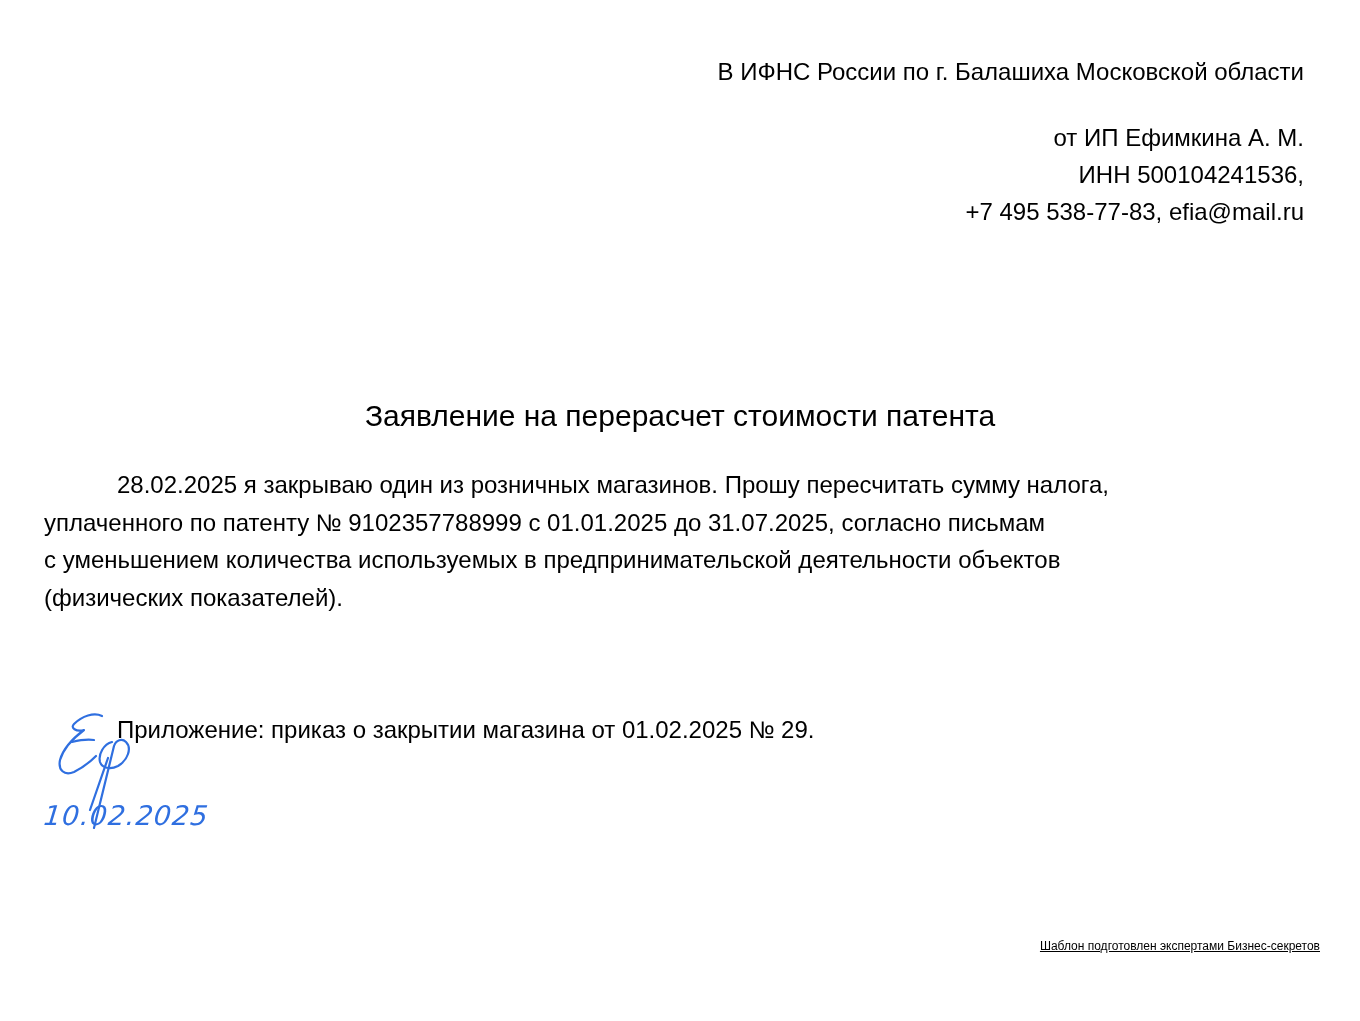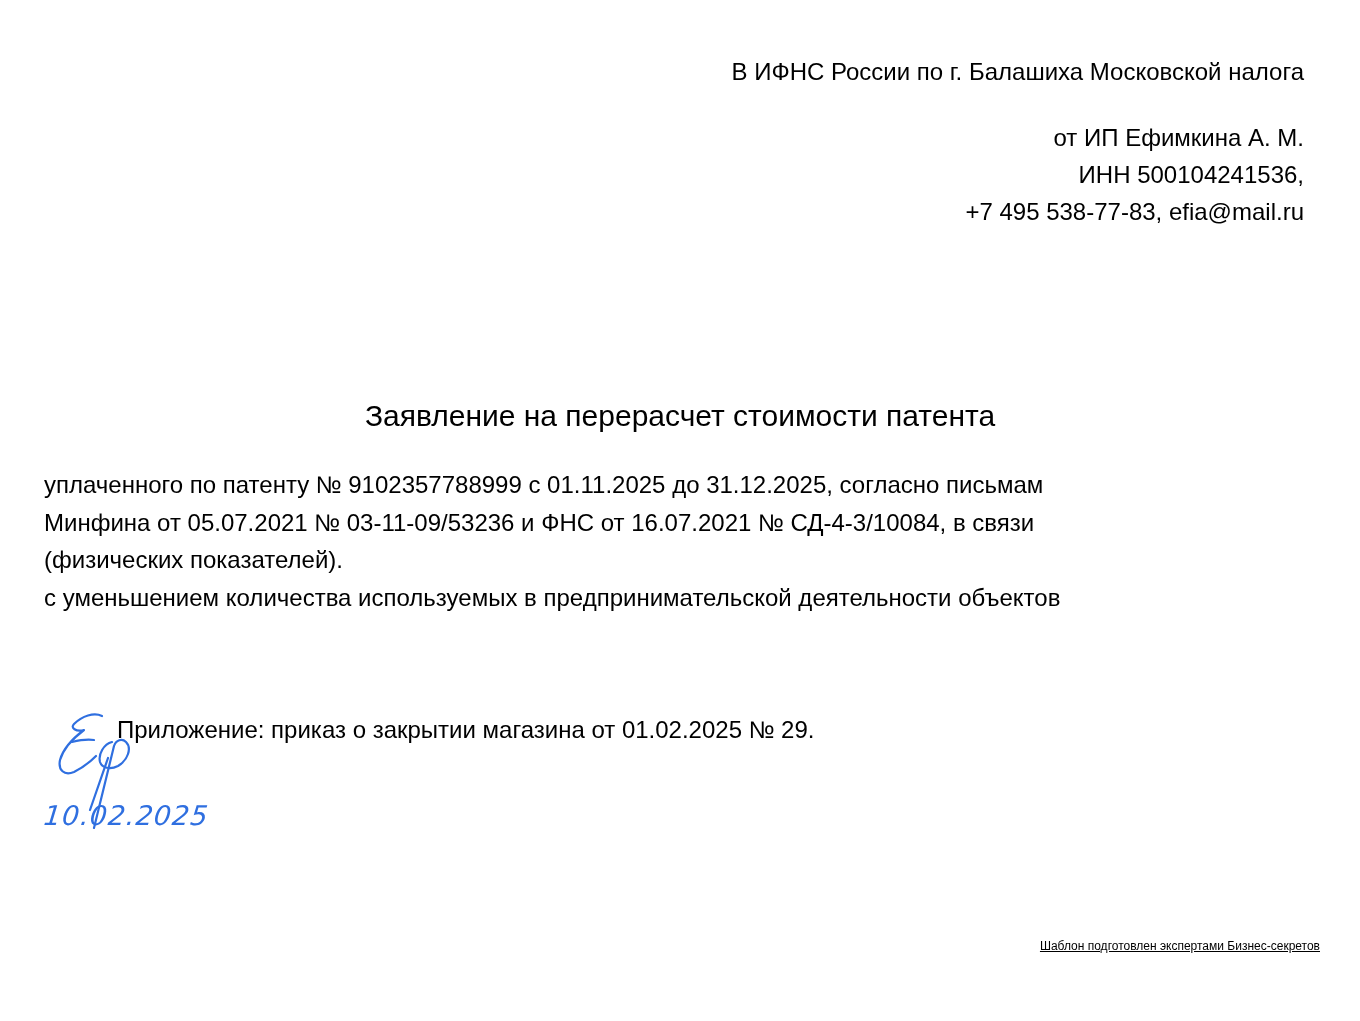--- a/index.html
+++ b/index.html
@@ -95,36 +95,36 @@
       font-size: 12px;
       line-height: 26px;
       white-space: nowrap;
       text-decoration: underline;
     }
   </style>
 </head>
 <body>
 
 <div class="recipient">
-  <span>В ИФНС России по г. Балашиха Московской налога</span>
+  <span>В ИФНС России по г. Балашиха Московской области</span>
 </div>
 
 <div class="sender">
   <div>от ИП Ефимкина А. М.</div>
   <div>ИНН 500104241536,</div>
   <div>+7 495 538-77-83, efia@mail.ru</div>
 </div>
 
 <div class="title">Заявление на перерасчет стоимости патента</div>
 
 <div class="body-text">
-  <span class="line">уплаченного по патенту № 9102357788999 с 01.11.2025 до 31.12.2025, согласно письмам</span>
-  <span class="line">Минфина от 05.07.2021 № 03-11-09/53236 и ФНС от 16.07.2021 № СД-4-3/10084, в связи</span>
+  <span class="line indent">28.02.2025 я закрываю один из розничных магазинов. Прошу пересчитать сумму налога,</span>
+  <span class="line">уплаченного по патенту № 9102357788999 с 01.01.2025 до 31.07.2025, согласно письмам</span>
+  <span class="line">с уменьшением количества используемых в предпринимательской деятельности объектов</span>
   <span class="line">(физических показателей).</span>
-  <span class="line">с уменьшением количества используемых в предпринимательской деятельности объектов</span>
 </div>
 
 <div class="appendix">Приложение: приказ о закрытии магазина от 01.02.2025 № 29.</div>
 
 <svg class="signature" viewBox="0 0 110 120" xmlns="http://www.w3.org/2000/svg">
   <g fill="none" stroke="#2f6fe0" stroke-width="2.2" stroke-linecap="round" stroke-linejoin="round">
 
     <path d="M52 6 C44 2, 32 6, 24 14 C20 18, 26 22, 34 20 C26 26, 14 36, 10 50 C8 60, 14 66, 24 62 C32 58, 40 52, 46 46"></path>
     <path d="M22 32 C30 30, 38 29, 44 30"></path>
 

